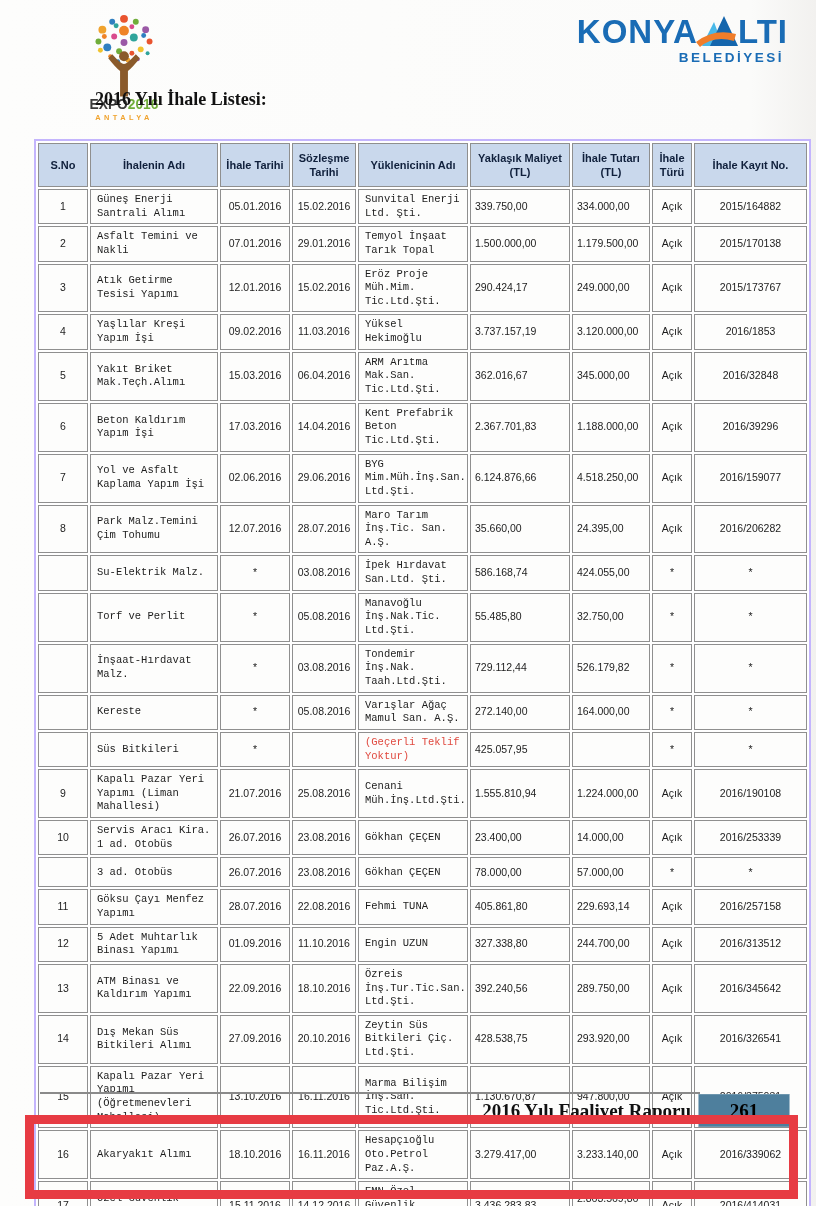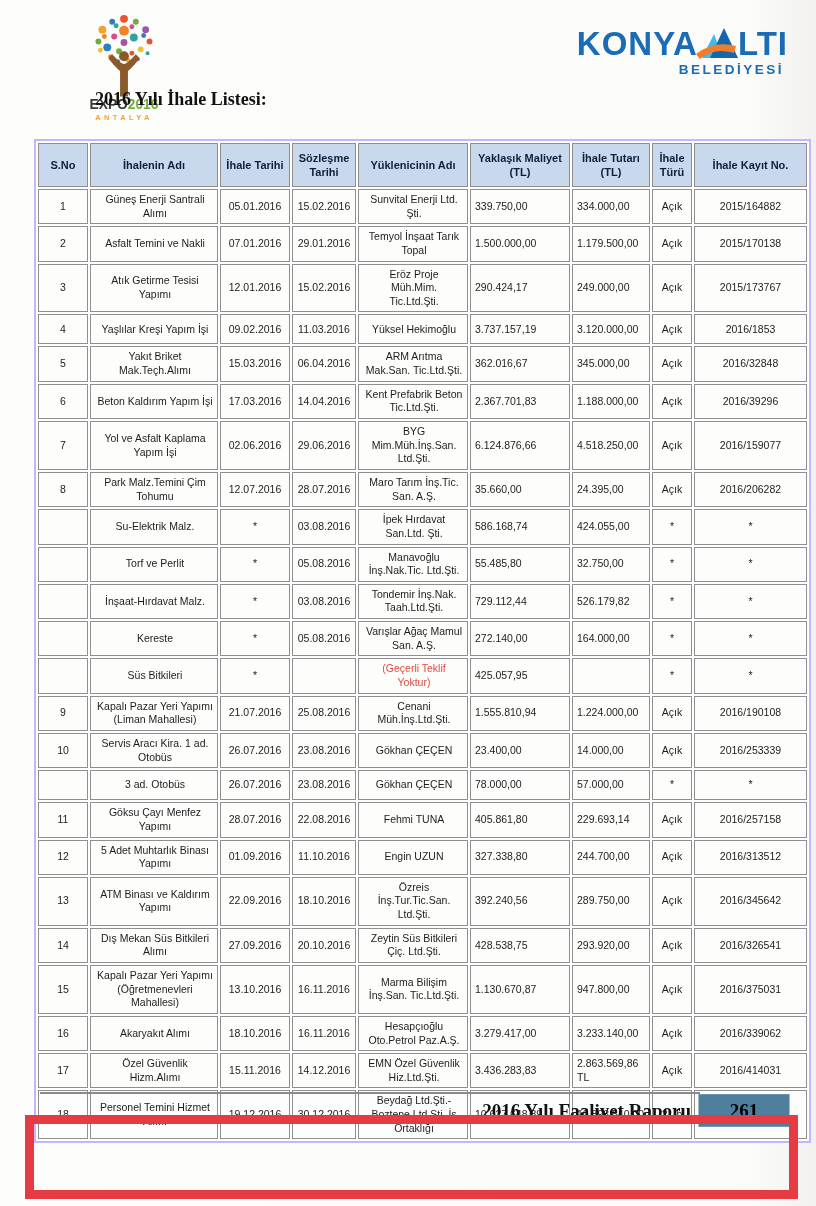--- a/index.html
+++ b/index.html
@@ -12,36 +12,36 @@
     --border_gray:#8f8f8f;
   }
   *{margin:0;padding:0;box-sizing:border-box;}
   html,body{width:816px;}
   body{
     width:816px;height:1206px;position:relative;overflow:hidden;
     background:linear-gradient(90deg,#fdfdfc 0%,#fbfbfa 92%,#f2f1ef 100%);
     font-family:"Liberation Sans",sans-serif;color:#1c1c1c;
   }
   .logo-expo{position:absolute;left:72px;top:10px;width:104px;height:112px;}
-  .logo-kny{position:absolute;right:28px;top:26px;text-align:right;}
+  .logo-kny{position:absolute;right:28px;top:14px;text-align:right;}
   .kny-word{display:flex;align-items:flex-end;justify-content:flex-end;color:var(--logo_blue);
     font-weight:bold;font-size:33px;letter-spacing:1px;line-height:1;}
   .kny-sub{color:var(--logo_blue);font-weight:bold;font-size:13.5px;letter-spacing:2.5px;margin-top:2px;margin-right:4px;}
   .kny-mountain{width:44px;height:34px;margin:0 -2px;}
   .page-title{position:absolute;left:95px;top:89px;font-family:"Liberation Serif",serif;
     font-weight:bold;font-size:18px;color:#111;}
   #table-wrap{position:absolute;left:34px;top:139px;width:753px;}
   table{width:753px;table-layout:fixed;border-collapse:separate;border-spacing:2px;
     border:2px solid #c4b5fd;background:#ffffff;}
   th,td{border:1px solid var(--border_gray);font-size:10.5px;line-height:1.3;
     padding:3px 4px;vertical-align:middle;background:#fdfdfc;overflow:hidden;}
   th{background:var(--header_bg);font-weight:bold;font-size:11px;color:#10203c;
     text-align:center;height:44px;padding:4px 2px;}
   td.c{text-align:center;}
-  td.l{text-align:center;padding-left:6px;}
+  td.l{text-align:left;padding-left:6px;font-family:Liberation Mono, monospace;}
   td.r{padding-right:7px;}
   td.red-text{color:var(--red_text);}
   tbody td{height:30px;}
   #highlight-box{position:absolute;left:-9px;width:calc(100% + 20px);
     border:9px solid var(--highlight_red);pointer-events:none;z-index:5;}
   .footer{position:absolute;left:0;top:1086px;width:816px;height:48px;}
   .footer-rule{position:absolute;left:40px;top:6px;width:660px;height:2px;background:#8a8a8a;}
   .footer-inner{position:absolute;right:26px;top:8px;display:flex;align-items:center;}
   .footer-title{font-family:"Liberation Serif",serif;font-weight:bold;font-size:19px;color:#111;
     margin-right:7px;}

